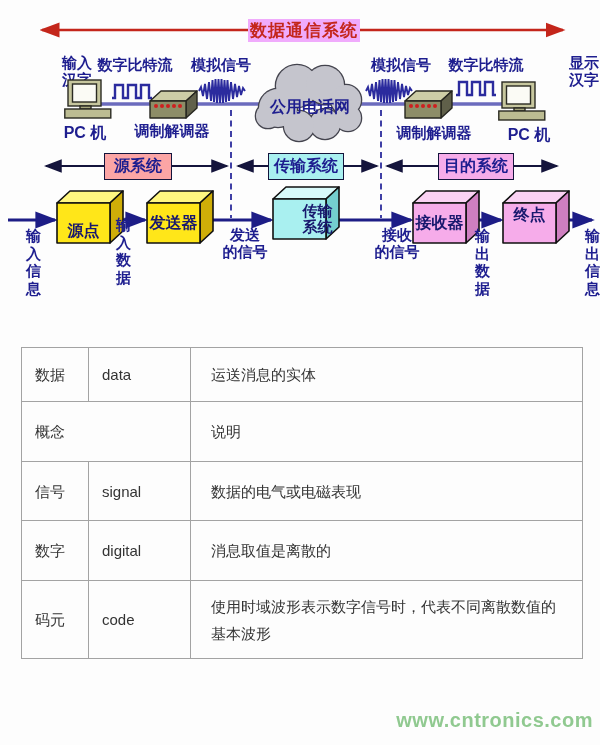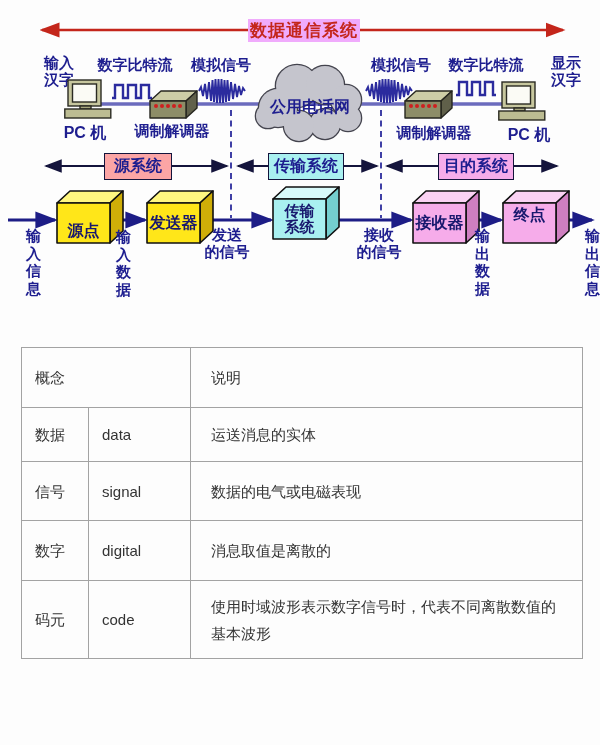--- a/index.html
+++ b/index.html
@@ -1,21 +1,21 @@
 <!DOCTYPE html>
 <html><head>
 <meta charset="utf-8">
 <style>
   html,body{margin:0;padding:0;}
   body{font-family:"Liberation Sans",sans-serif;background:#fff;}
   #screen{position:relative;width:600px;height:745px;background:#fdfdfd;overflow:hidden;}
   .abs{position:absolute;}
   .nv{color:#1e1e8f;font-weight:bold;}
   .c{text-align:center;}
-  .pre{white-space:pre-line;}
+  .pre{white-space:pre-line;margin-left:18px;}
   .t15{font-size:15px;line-height:16.5px;}
   .t16{font-size:16px;line-height:18px;}
   .vlab{position:absolute;width:17px;font-size:15px;line-height:17.5px;font-weight:bold;
         color:#1e1e8f;text-align:center;word-break:break-all;}
   .sysbox{position:absolute;height:25px;border:1.6px solid #14143c;display:flex;
           align-items:center;justify-content:center;font-size:16px;font-weight:bold;color:#1e1e8f;}
   .facelbl{position:absolute;display:flex;align-items:center;justify-content:center;
            font-weight:bold;color:#18186e;}
   .title-lbl{position:absolute;left:248px;top:19px;width:112px;background:#f0abfc;
              color:#c4261b;font-size:17px;font-weight:bold;text-align:center;letter-spacing:1px;}
@@ -190,56 +190,57 @@
   </svg>
 
   <div class="facelbl t16" style="left:57px;top:203px;width:53px;height:56px">源点</div>
   <div class="facelbl t16" style="left:147px;top:203px;width:53px;height:40px">发送器</div>
   <div class="facelbl pre c t15" style="left:273px;top:199px;width:53px;height:40px">传输
 系统</div>
   <div class="facelbl t16" style="left:413px;top:203px;width:53px;height:40px">接收器</div>
   <div class="facelbl t16" style="left:503px;top:203px;width:53px;height:24px">终点</div>
 
   <div class="vlab" style="left:25px;top:227px">输入信息</div>
-  <div class="vlab" style="left:115px;top:228px">输入数据</div>
+  <div class="vlab" style="left:115px;top:216px">输入数据</div>
   <div class="abs nv c pre t15" style="left:198px;top:227px;width:58px">发送
 的信号</div>
   <div class="abs nv c pre t15" style="left:350px;top:227px;width:58px">接收
 的信号</div>
   <div class="vlab" style="left:474px;top:227px">输出数据</div>
   <div class="vlab" style="left:584px;top:227px">输出信息</div>
 
   <table id="concept-table">
     <colgroup>
         <col style="width:67px">
         <col style="width:102px">
         <col>
       </colgroup>
     <tbody>
-        <tr style="height:60px">
-      <td colspan="2">概念</td>
-      <td class="desc">说明</td>
-    </tr>
-    <tr style="height:54px">
+        <tr style="height:54px">
       <td>数据</td>
       <td>data</td>
       <td class="desc">运送消息的实体</td>
+    </tr>
+    <tr style="height:60px">
+      <td colspan="2">概念</td>
+      <td class="desc">说明</td>
     </tr>
     <tr style="height:59px">
       <td>信号</td>
       <td>signal</td>
       <td class="desc">数据的电气或电磁表现</td>
     </tr>
     <tr style="height:60px">
       <td>数字</td>
       <td>digital</td>
       <td class="desc">消息取值是离散的</td>
     </tr>
     <tr style="height:78px">
       <td>码元</td>
       <td>code</td>
       <td class="desc" style="padding-right:14px">使用时域波形表示数字信号时，代表不同离散数值的基本波形</td>
     </tr>
   </tbody>
     </table>
 
+  <div id="watermark">www.cntronics.com</div>
 
 </div>
 
 </body></html>

